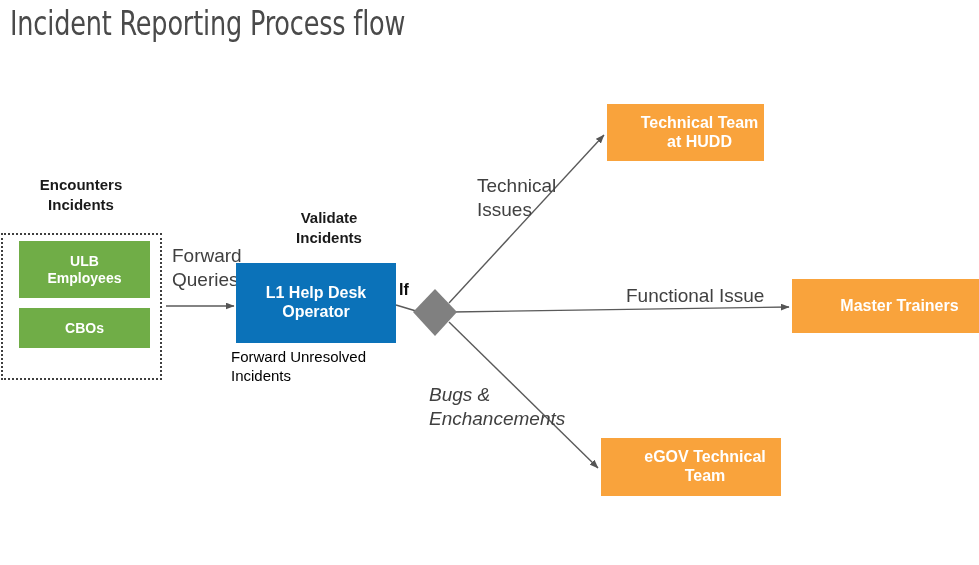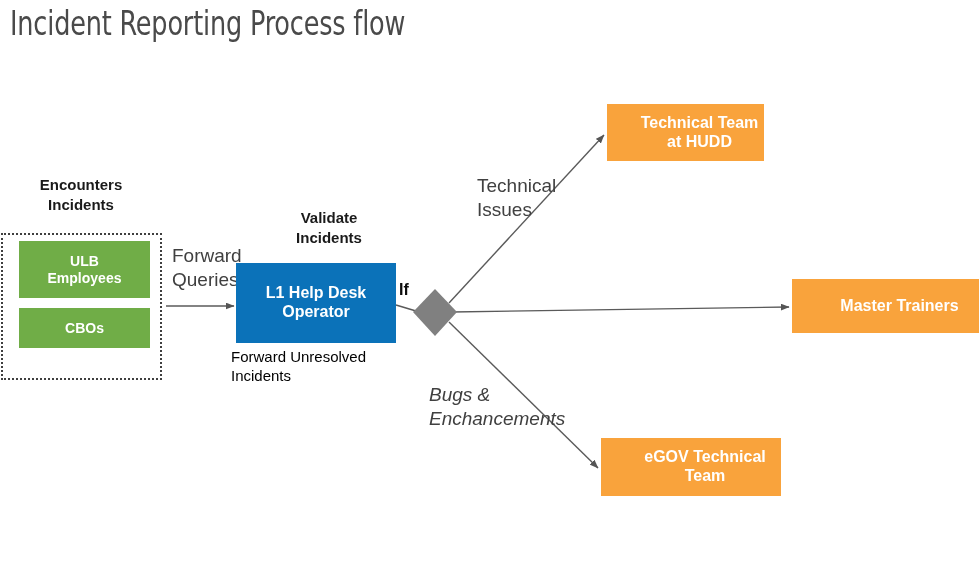--- a/index.html
+++ b/index.html
@@ -180,20 +180,23 @@
     <div>Incidents</div>
   </div>
 
   <div class="abs" id="label-if">If</div>
 
   <div class="abs edge-label" id="label-technical-issues">
     <div>Technical</div>
     <div>Issues</div>
   </div>
 
+  <div class="abs edge-label" id="label-functional-issue">
+    <div>Functional Issue</div>
+  </div>
 
   <div class="abs edge-label" id="label-bugs">
     <div>Bugs &amp;</div>
     <div>Enchancements</div>
   </div>
 
   <div class="abs node node-orange" id="node-hudd">
     <div>
       <div>Technical Team</div>
       <div>at HUDD</div>

